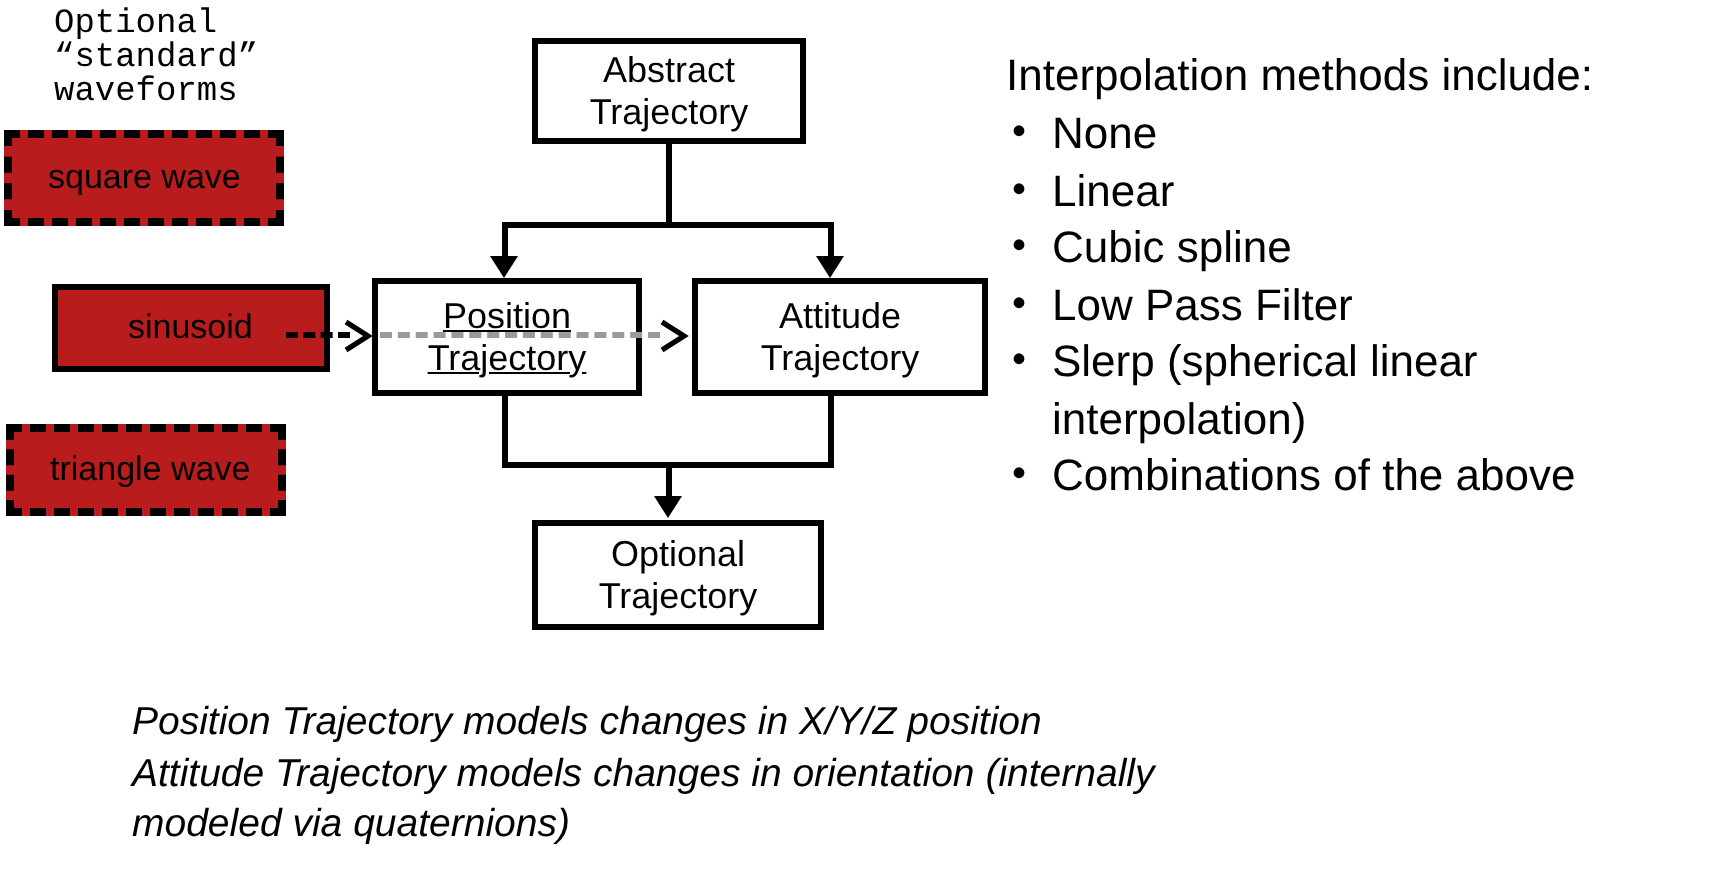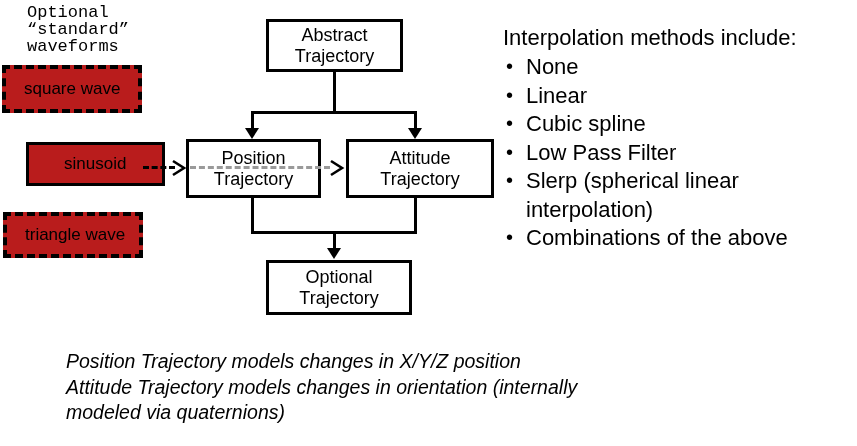--- a/index.html
+++ b/index.html
@@ -61,21 +61,21 @@
     align-items: center;
     justify-content: center;
     font-size: 18px;
     line-height: 21px;
     text-align: center;
     z-index: 4;
   }
   .flow-box .ln { display: block; }
 
   #abstract-box  { left: 266px; top: 19px;  width: 137px; height: 53px; }
-  #position-box  { left: 186px; top: 139px; width: 135px; height: 59px; }
+  #position-box  { left: 186px; top: 139px; width: 135px; height: 59px; text-decoration: underline; }
   #attitude-box  { left: 346px; top: 139px; width: 148px; height: 59px; }
   #composite-box { left: 266px; top: 260px; width: 146px; height: 55px; }
 
   
   .ln-v { position: absolute; width: 3px; background: #000000; }
   .ln-h { position: absolute; height: 3px; background: #000000; }
 
   
   .arrow-down {
     position: absolute;

